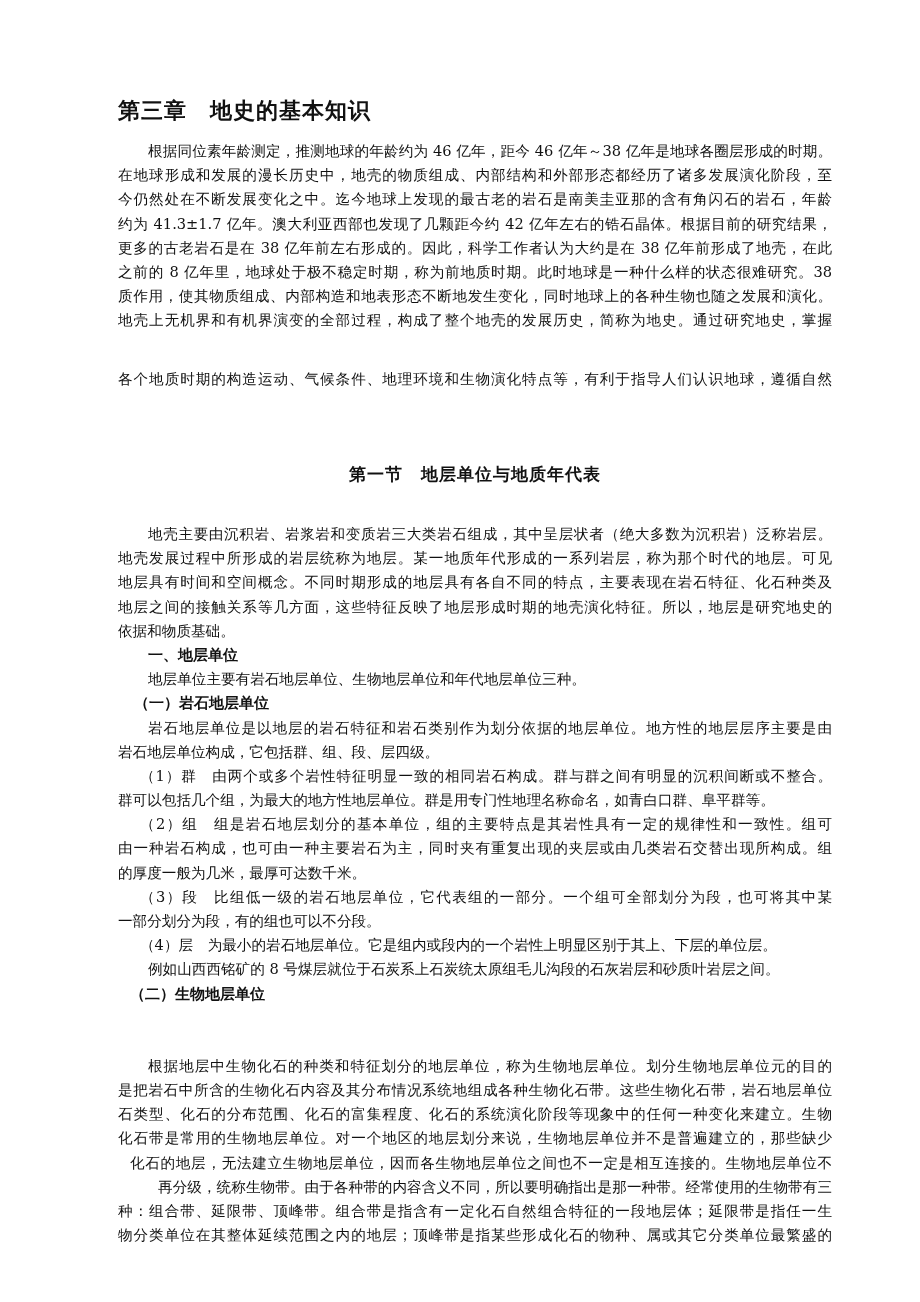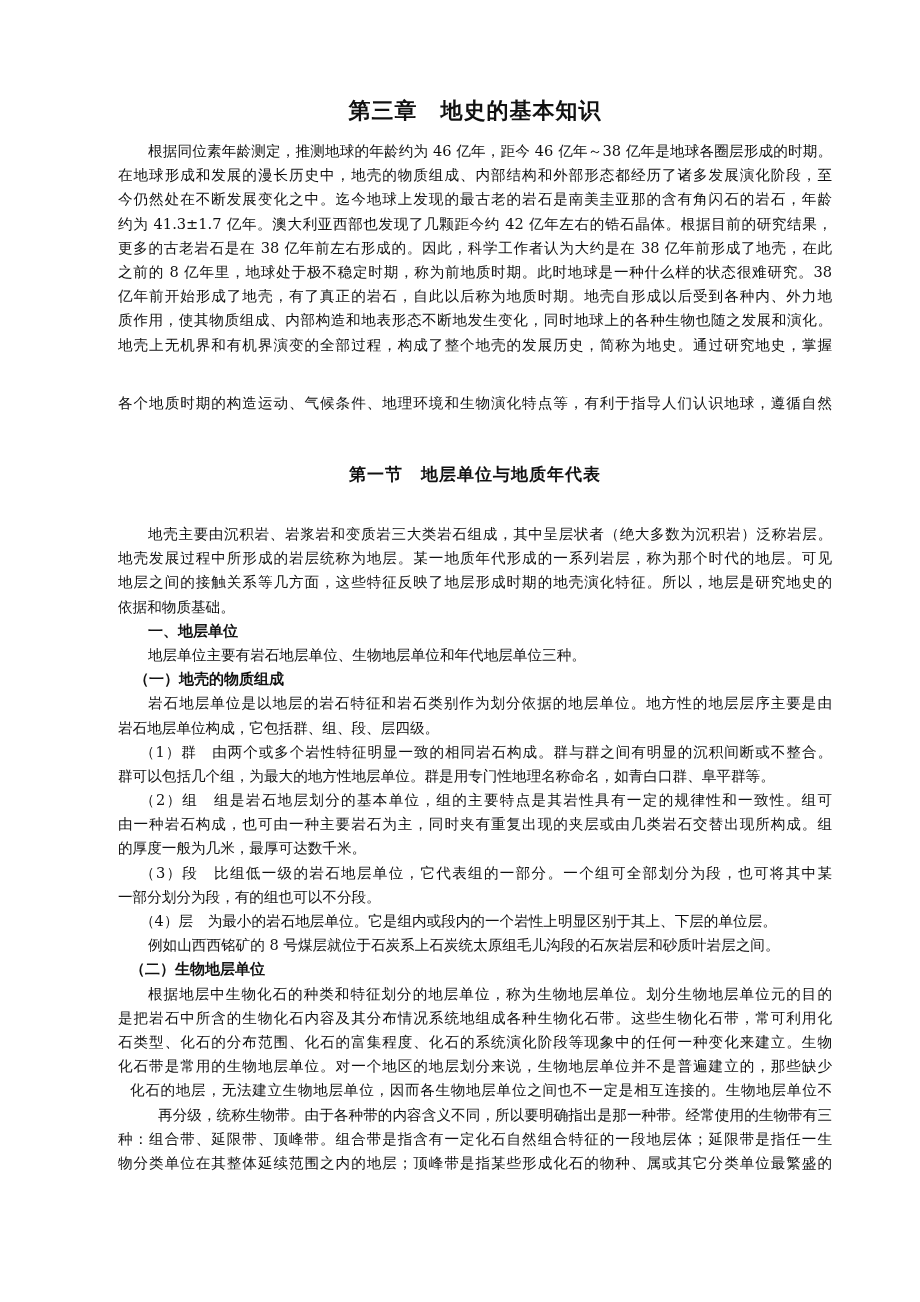--- a/index.html
+++ b/index.html
@@ -19,21 +19,20 @@
       position: absolute;
       left: 118px;
       top: 0;
       width: 714px;
     }
     .chapter-title {
       position: absolute;
       left: 0;
       width: 714px;
       top: 95px;
-      text-align: center;
       font-family: "DejaVu Sans", "Liberation Sans", sans-serif;
       font-weight: bold;
       font-size: 22px;
       letter-spacing: 1px;
       line-height: 32px;
       white-space: pre;
     }
     .section-title {
       position: absolute;
       left: 0;
@@ -85,57 +84,57 @@
 
   <div class="chapter-title">第三章　地史的基本知识</div>
 
   <div class="block" style="top:139px;">
     <span class="line indent" style="white-space: nowrap;">根据同位素年龄测定，推测地球的年龄约为 46 亿年，距今 46 亿年～38 亿年是地球各圈层形成的时期。</span>
     <span class="line" style="white-space: nowrap;">在地球形成和发展的漫长历史中，地壳的物质组成、内部结构和外部形态都经历了诸多发展演化阶段，至</span>
     <span class="line" style="white-space: nowrap;">今仍然处在不断发展变化之中。迄今地球上发现的最古老的岩石是南美圭亚那的含有角闪石的岩石，年龄</span>
     <span class="line" style="white-space: nowrap;">约为 41.3±1.7 亿年。澳大利亚西部也发现了几颗距今约 42 亿年左右的锆石晶体。根据目前的研究结果，</span>
     <span class="line" style="white-space: nowrap;">更多的古老岩石是在 38 亿年前左右形成的。因此，科学工作者认为大约是在 38 亿年前形成了地壳，在此</span>
     <span class="line" style="white-space: nowrap;">之前的 8 亿年里，地球处于极不稳定时期，称为前地质时期。此时地球是一种什么样的状态很难研究。38</span>
-    <span class="line" style="white-space: nowrap;">亿年前开始形成了地壳，有了真正的岩石，自此以后称为地质时期。地壳自形成以后受到各种内、外力地</span>
     <span class="line" style="white-space: nowrap;">质作用，使其物质组成、内部构造和地表形态不断地发生变化，同时地球上的各种生物也随之发展和演化。</span>
     <span class="line" style="white-space: nowrap;">地壳上无机界和有机界演变的全部过程，构成了整个地壳的发展历史，简称为地史。通过研究地史，掌握</span>
     <span class="line" style="white-space: nowrap; margin-top: 34px;">各个地质时期的构造运动、气候条件、地理环境和生物演化特点等，有利于指导人们认识地球，遵循自然</span>
   </div>
 
   <div class="section-title">第一节　地层单位与地质年代表</div>
 
   <div class="block" style="top:522px;">
     <span class="line indent" style="white-space: nowrap;">地壳主要由沉积岩、岩浆岩和变质岩三大类岩石组成，其中呈层状者（绝大多数为沉积岩）泛称岩层。</span>
     <span class="line" style="white-space: nowrap;">地壳发展过程中所形成的岩层统称为地层。某一地质年代形成的一系列岩层，称为那个时代的地层。可见</span>
+    <span class="line" style="white-space: nowrap;">地层具有时间和空间概念。不同时期形成的地层具有各自不同的特点，主要表现在岩石特征、化石种类及</span>
     <span class="line" style="white-space: nowrap;">地层之间的接触关系等几方面，这些特征反映了地层形成时期的地壳演化特征。所以，地层是研究地史的</span>
     <span class="line last" style="white-space: nowrap;">依据和物质基础。</span>
 
     <span class="line indent heading" style="white-space: nowrap;">一、地层单位</span>
     <span class="line indent last" style="white-space: nowrap;">地层单位主要有岩石地层单位、生物地层单位和年代地层单位三种。</span>
 
-    <span class="line indent-small heading" style="padding-left: 16px; white-space: nowrap;">（一）地壳的物质组成</span>
+    <span class="line indent-small heading" style="padding-left: 16px; white-space: nowrap;">（一）岩石地层单位</span>
     <span class="line indent" style="white-space: nowrap;">岩石地层单位是以地层的岩石特征和岩石类别作为划分依据的地层单位。地方性的地层层序主要是由</span>
     <span class="line last" style="white-space: nowrap;">岩石地层单位构成，它包括群、组、段、层四级。</span>
 
     <span class="line indent" style="padding-left: 22px; white-space: nowrap;">（1）群　由两个或多个岩性特征明显一致的相同岩石构成。群与群之间有明显的沉积间断或不整合。</span>
     <span class="line last" style="white-space: nowrap;">群可以包括几个组，为最大的地方性地层单位。群是用专门性地理名称命名，如青白口群、阜平群等。</span>
 
     <span class="line indent" style="padding-left: 22px; white-space: nowrap;">（2）组　组是岩石地层划分的基本单位，组的主要特点是其岩性具有一定的规律性和一致性。组可</span>
     <span class="line" style="white-space: nowrap;">由一种岩石构成，也可由一种主要岩石为主，同时夹有重复出现的夹层或由几类岩石交替出现所构成。组</span>
     <span class="line last" style="white-space: nowrap;">的厚度一般为几米，最厚可达数千米。</span>
 
     <span class="line indent" style="padding-left: 22px; white-space: nowrap;">（3）段　比组低一级的岩石地层单位，它代表组的一部分。一个组可全部划分为段，也可将其中某</span>
     <span class="line last" style="white-space: nowrap;">一部分划分为段，有的组也可以不分段。</span>
 
     <span class="line indent last" style="padding-left: 22px; white-space: nowrap;">（4）层　为最小的岩石地层单位。它是组内或段内的一个岩性上明显区别于其上、下层的单位层。</span>
     <span class="line indent last" style="white-space: nowrap;">例如山西西铭矿的 8 号煤层就位于石炭系上石炭统太原组毛儿沟段的石灰岩层和砂质叶岩层之间。</span>
 
     <span class="line heading" style="padding-left: 12px; white-space: nowrap;">（二）生物地层单位</span>
-    <span class="line indent" style="white-space: nowrap;">根据地层中生物化石的种类和特征划分的地层单位，称为生物地层单位。划分生物地层单位元的目的</span>
-    <span class="line" style="white-space: nowrap;">是把岩石中所含的生物化石内容及其分布情况系统地组成各种生物化石带。这些生物化石带，常可利用化</span>
+    <span class="line indent" style="white-space: nowrap; margin-top: 48px;">根据地层中生物化石的种类和特征划分的地层单位，称为生物地层单位。划分生物地层单位元的目的</span>
+    <span class="line" style="white-space: nowrap;">是把岩石中所含的生物化石内容及其分布情况系统地组成各种生物化石带。这些生物化石带，岩石地层单位</span>
     <span class="line" style="white-space: nowrap;">石类型、化石的分布范围、化石的富集程度、化石的系统演化阶段等现象中的任何一种变化来建立。生物</span>
     <span class="line" style="white-space: nowrap;">化石带是常用的生物地层单位。对一个地区的地层划分来说，生物地层单位并不是普遍建立的，那些缺少</span>
     <span class="line" style="white-space: nowrap; margin-left: 12px;">化石的地层，无法建立生物地层单位，因而各生物地层单位之间也不一定是相互连接的。生物地层单位不</span>
     <span class="line" style="white-space: nowrap; margin-left: 40px;">再分级，统称生物带。由于各种带的内容含义不同，所以要明确指出是那一种带。经常使用的生物带有三</span>
     <span class="line" style="white-space: nowrap;">种：组合带、延限带、顶峰带。组合带是指含有一定化石自然组合特征的一段地层体；延限带是指任一生</span>
     <span class="line" style="white-space: nowrap;">物分类单位在其整体延续范围之内的地层；顶峰带是指某些形成化石的物种、属或其它分类单位最繁盛的</span>
   </div>
 
 </div>
 

